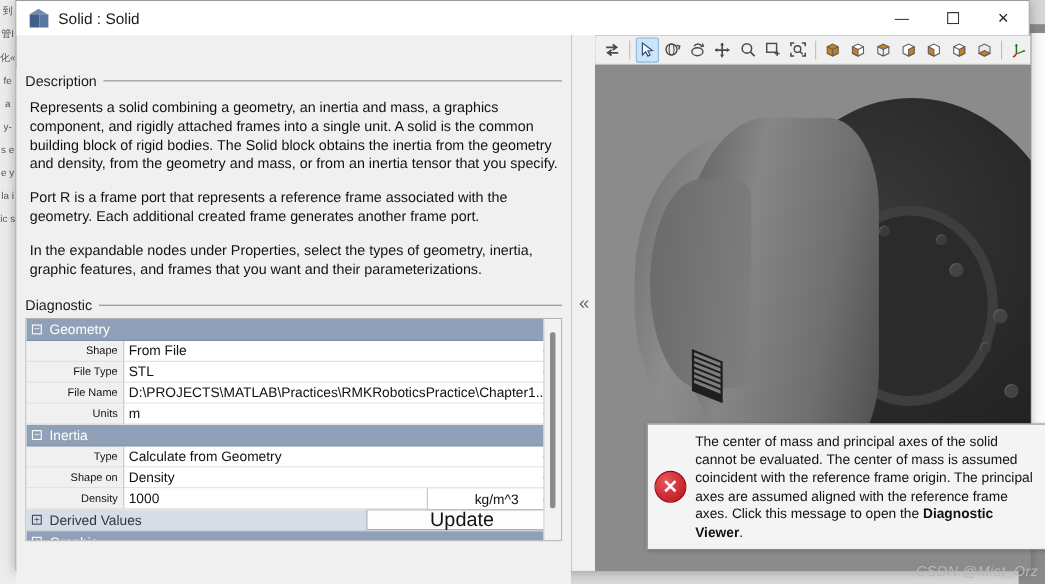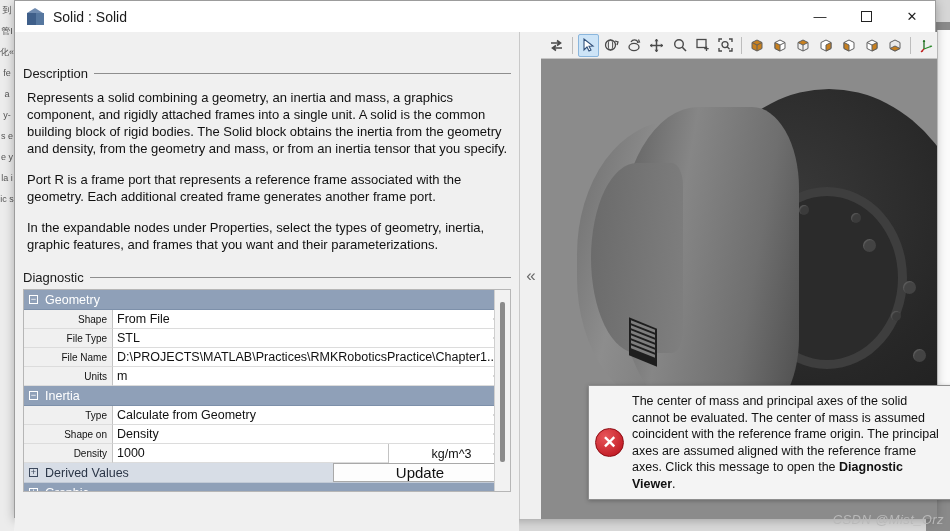--- a/index.html
+++ b/index.html
@@ -154,21 +154,21 @@
     background: #d7dde6; align-items: center;
     border-bottom: 1px solid #c2cad6;
   }
   .derived-label {
     flex: 1; display: flex; align-items: center;
     padding-left: 5px; font-size: 12.5px; color: #2b3647;
   }
   .update-btn {
     width: 172px; height: 17px; margin-right: 3px;
     background: #fdfdfd; border: 1px solid #a9a9a9;
-    font-size: 15px; color: #111;
+    font-size: 18px; color: #111;
     display: flex; align-items: center; justify-content: center;
   }
   .pscroll {
     position: absolute; right: 0; top: 0; width: 15px; height: 100%;
     background: #f2f2f2; border-left: 1px solid #cfcfcf;
   }
   .pthumb {
     position: absolute; left: 5px; top: 12px; width: 5px; height: 160px;
     background: #8b8b8b; border-radius: 2px;
   }

